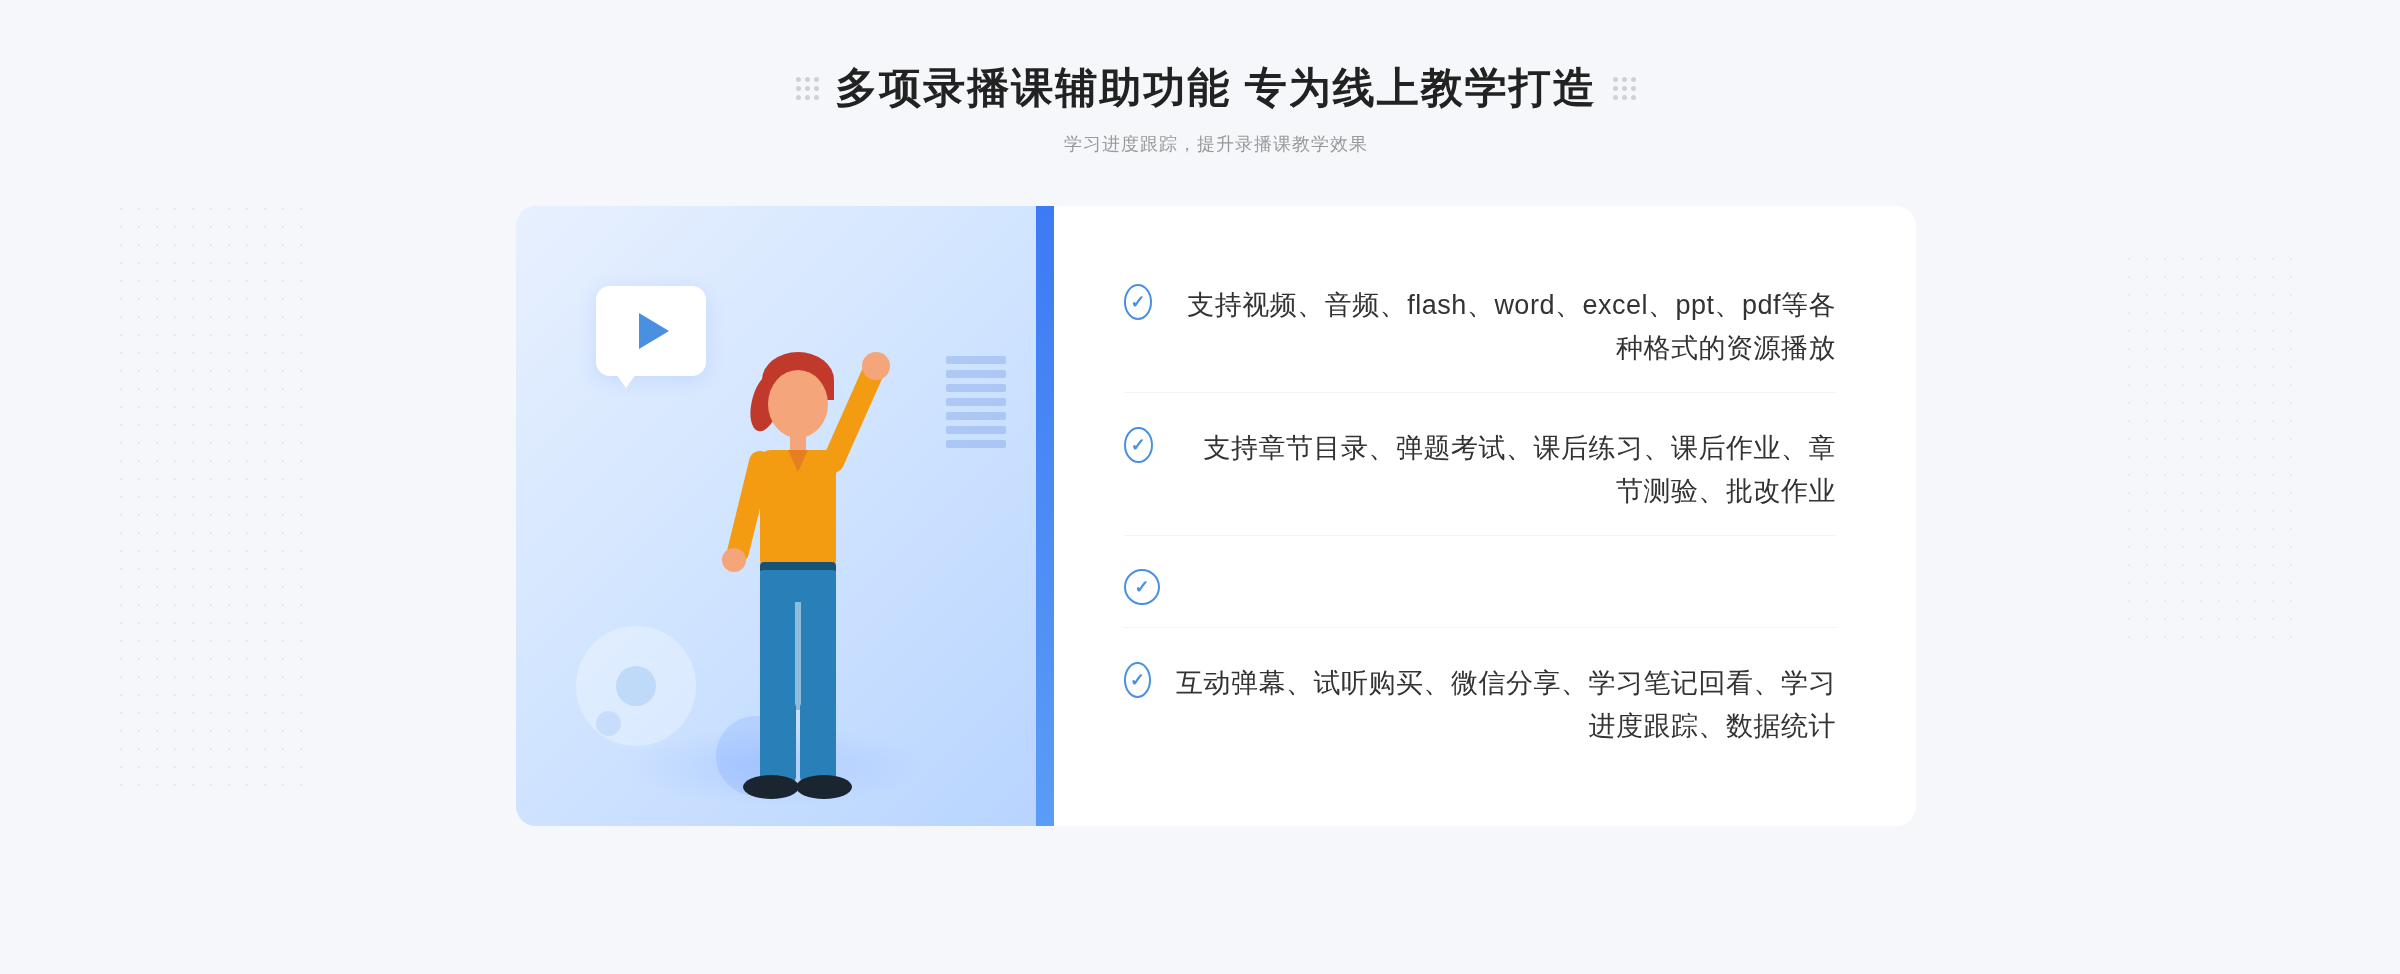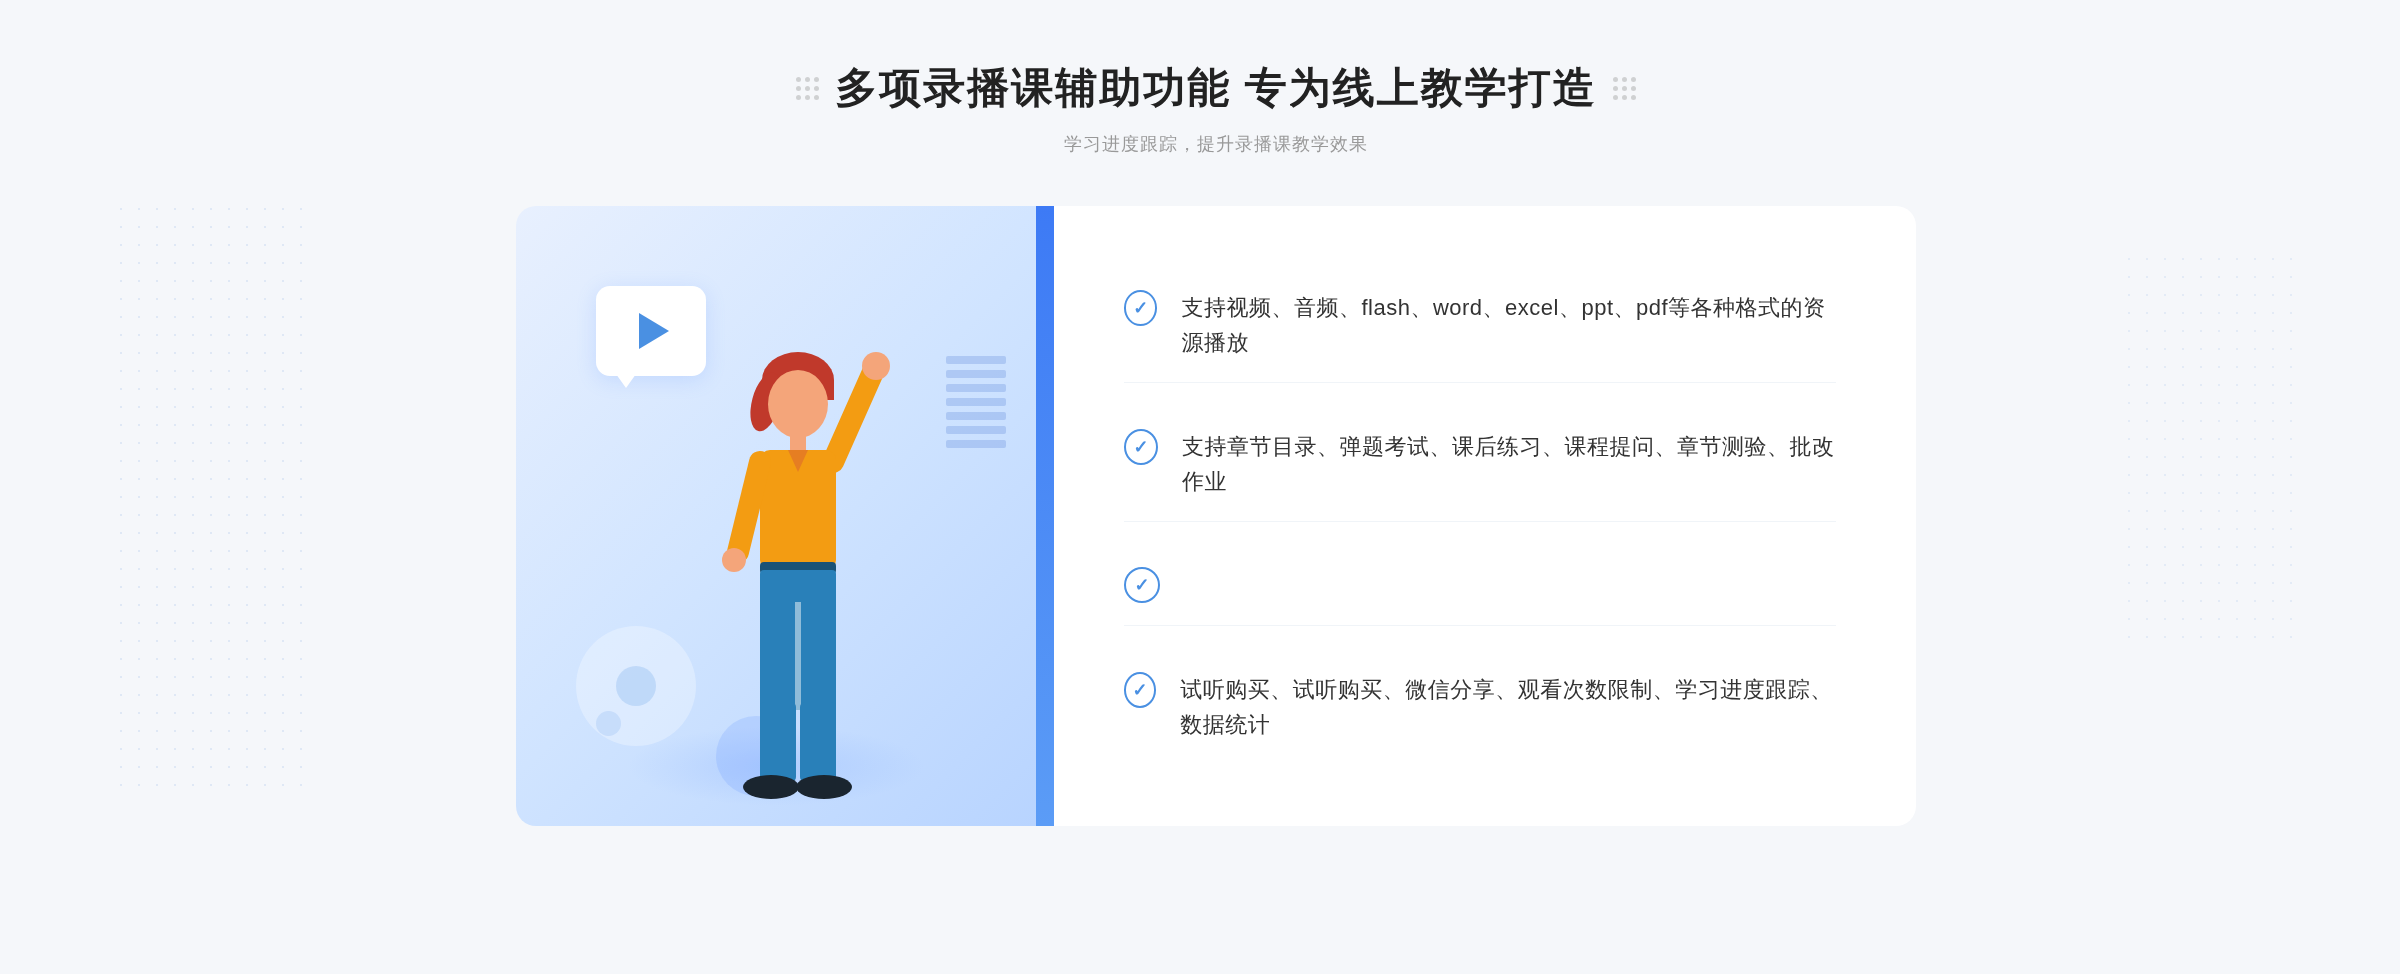--- a/index.html
+++ b/index.html
@@ -247,24 +247,25 @@
     }
 
     .check-mark {
       color: #4a90e2;
       font-size: 18px;
       font-weight: bold;
       line-height: 1;
     }
 
     .feature-text {
-      font-size: 22px;
+      font-size: 27px;
       color: #333;
       line-height: 1.6;
       letter-spacing: 0.5px;
+      text-align: right;
     }
 
     
     .page-left-arrow {
       position: absolute;
       left: 30px;
       top: 50%;
       transform: translateY(-50%);
       font-size: 36px;
       color: #4a90e2;
@@ -404,33 +405,33 @@
         <div class="check-circle">
           <span class="check-mark">✓</span>
         </div>
         <span class="feature-text">支持视频、音频、flash、word、excel、ppt、pdf等各种格式的资源播放</span>
       </div>
 
       <div class="feature-item">
         <div class="check-circle">
           <span class="check-mark">✓</span>
         </div>
-        <span class="feature-text">支持章节目录、弹题考试、课后练习、课程提问、章节测验、批改作业</span>
+        <span class="feature-text">支持章节目录、弹题考试、课后练习、课后作业、章节测验、批改作业</span>
       </div>
 
       <div class="feature-item">
         <div class="check-circle">
           <span class="check-mark">✓</span>
         </div>
       </div>
 
       <div class="feature-item">
         <div class="check-circle">
           <span class="check-mark">✓</span>
         </div>
-        <span class="feature-text">试听购买、试听购买、微信分享、观看次数限制、学习进度跟踪、数据统计</span>
+        <span class="feature-text">互动弹幕、试听购买、微信分享、学习笔记回看、学习进度跟踪、数据统计</span>
       </div>
 
     </div>
 
   </div>
 
 </div>
 
 </body></html>

